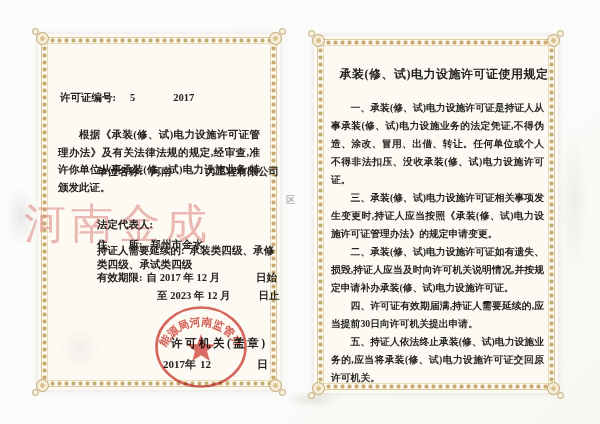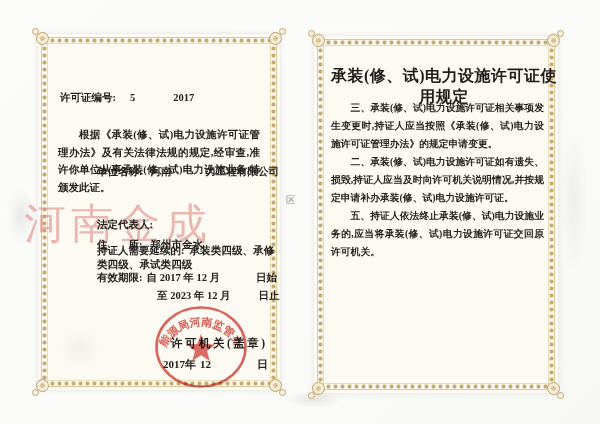--- a/index.html
+++ b/index.html
@@ -60,21 +60,21 @@
   .seal{position:absolute;left:151px;top:301px;z-index:3;mix-blend-mode:multiply;opacity:.92;}
   .overflow-char{position:absolute;left:286px;top:194px;font-size:9.5px;color:#8a8a8a;filter:blur(.4px);z-index:2;}
   .smudge{position:absolute;border-radius:50%;pointer-events:none;}
   .sm1{left:6px;top:186px;width:30px;height:60px;background:radial-gradient(closest-side,rgba(160,158,152,.20),rgba(0,0,0,0));}
   .sm2{left:286px;top:390px;width:56px;height:18px;background:radial-gradient(closest-side,rgba(165,163,158,.25),rgba(0,0,0,0));}
   .sm3{left:560px;top:126px;width:28px;height:150px;background:radial-gradient(closest-side,rgba(170,168,162,.14),rgba(0,0,0,0));}
   .sm4{left:58px;top:326px;width:44px;height:44px;background:radial-gradient(closest-side,rgba(168,166,160,.12),rgba(0,0,0,0));}
 
   
   .rp-title{position:absolute;left:16px;right:0;top:30px;margin:0;text-align:center;
-    font-size:16px;font-weight:700;color:#1f1d1a;letter-spacing:.5px;}
+    font-size:12px;font-weight:700;color:#1f1d1a;letter-spacing:.5px;}
   .rules{position:absolute;left:17px;right:14px;top:63px;color:#262420;}
   .rules p{margin:0;font-size:9.8px;font-weight:600;line-height:18px;text-indent:2em;text-align:justify;}
 </style>
 </head>
 <body>
 
 <div class="canvas">
 
   <div class="page page-left">
     <div class="bstrip bs-top"></div>
@@ -144,19 +144,21 @@
     <div class="bstrip bs-left"></div>
     <div class="bstrip bs-right"></div>
     <span class="corner c-tl"></span>
     <span class="corner c-tr"></span>
     <span class="corner c-bl"></span>
     <span class="corner c-br"></span>
 
     <h2 class="rp-title">承装(修、试)电力设施许可证使用规定</h2>
 
     <div class="rules">
+      <p>一、承装(修、试)电力设施许可证是持证人从事承装(修、试)电力设施业务的法定凭证,不得伪造、涂改、冒用、出借、转让。任何单位或个人不得非法扣压、没收承装(修、试)电力设施许可证。</p>
       <p>三、承装(修、试)电力设施许可证相关事项发生变更时,持证人应当按照《承装(修、试)电力设施许可证管理办法》的规定申请变更。</p>
       <p>二、承装(修、试)电力设施许可证如有遗失、损毁,持证人应当及时向许可机关说明情况,并按规定申请补办承装(修、试)电力设施许可证。</p>
+      <p>四、许可证有效期届满,持证人需要延续的,应当提前30日向许可机关提出申请。</p>
       <p>五、持证人依法终止承装(修、试)电力设施业务的,应当将承装(修、试)电力设施许可证交回原许可机关。</p>
     </div>
   </div>
 
 </div>
 
 </body></html>

